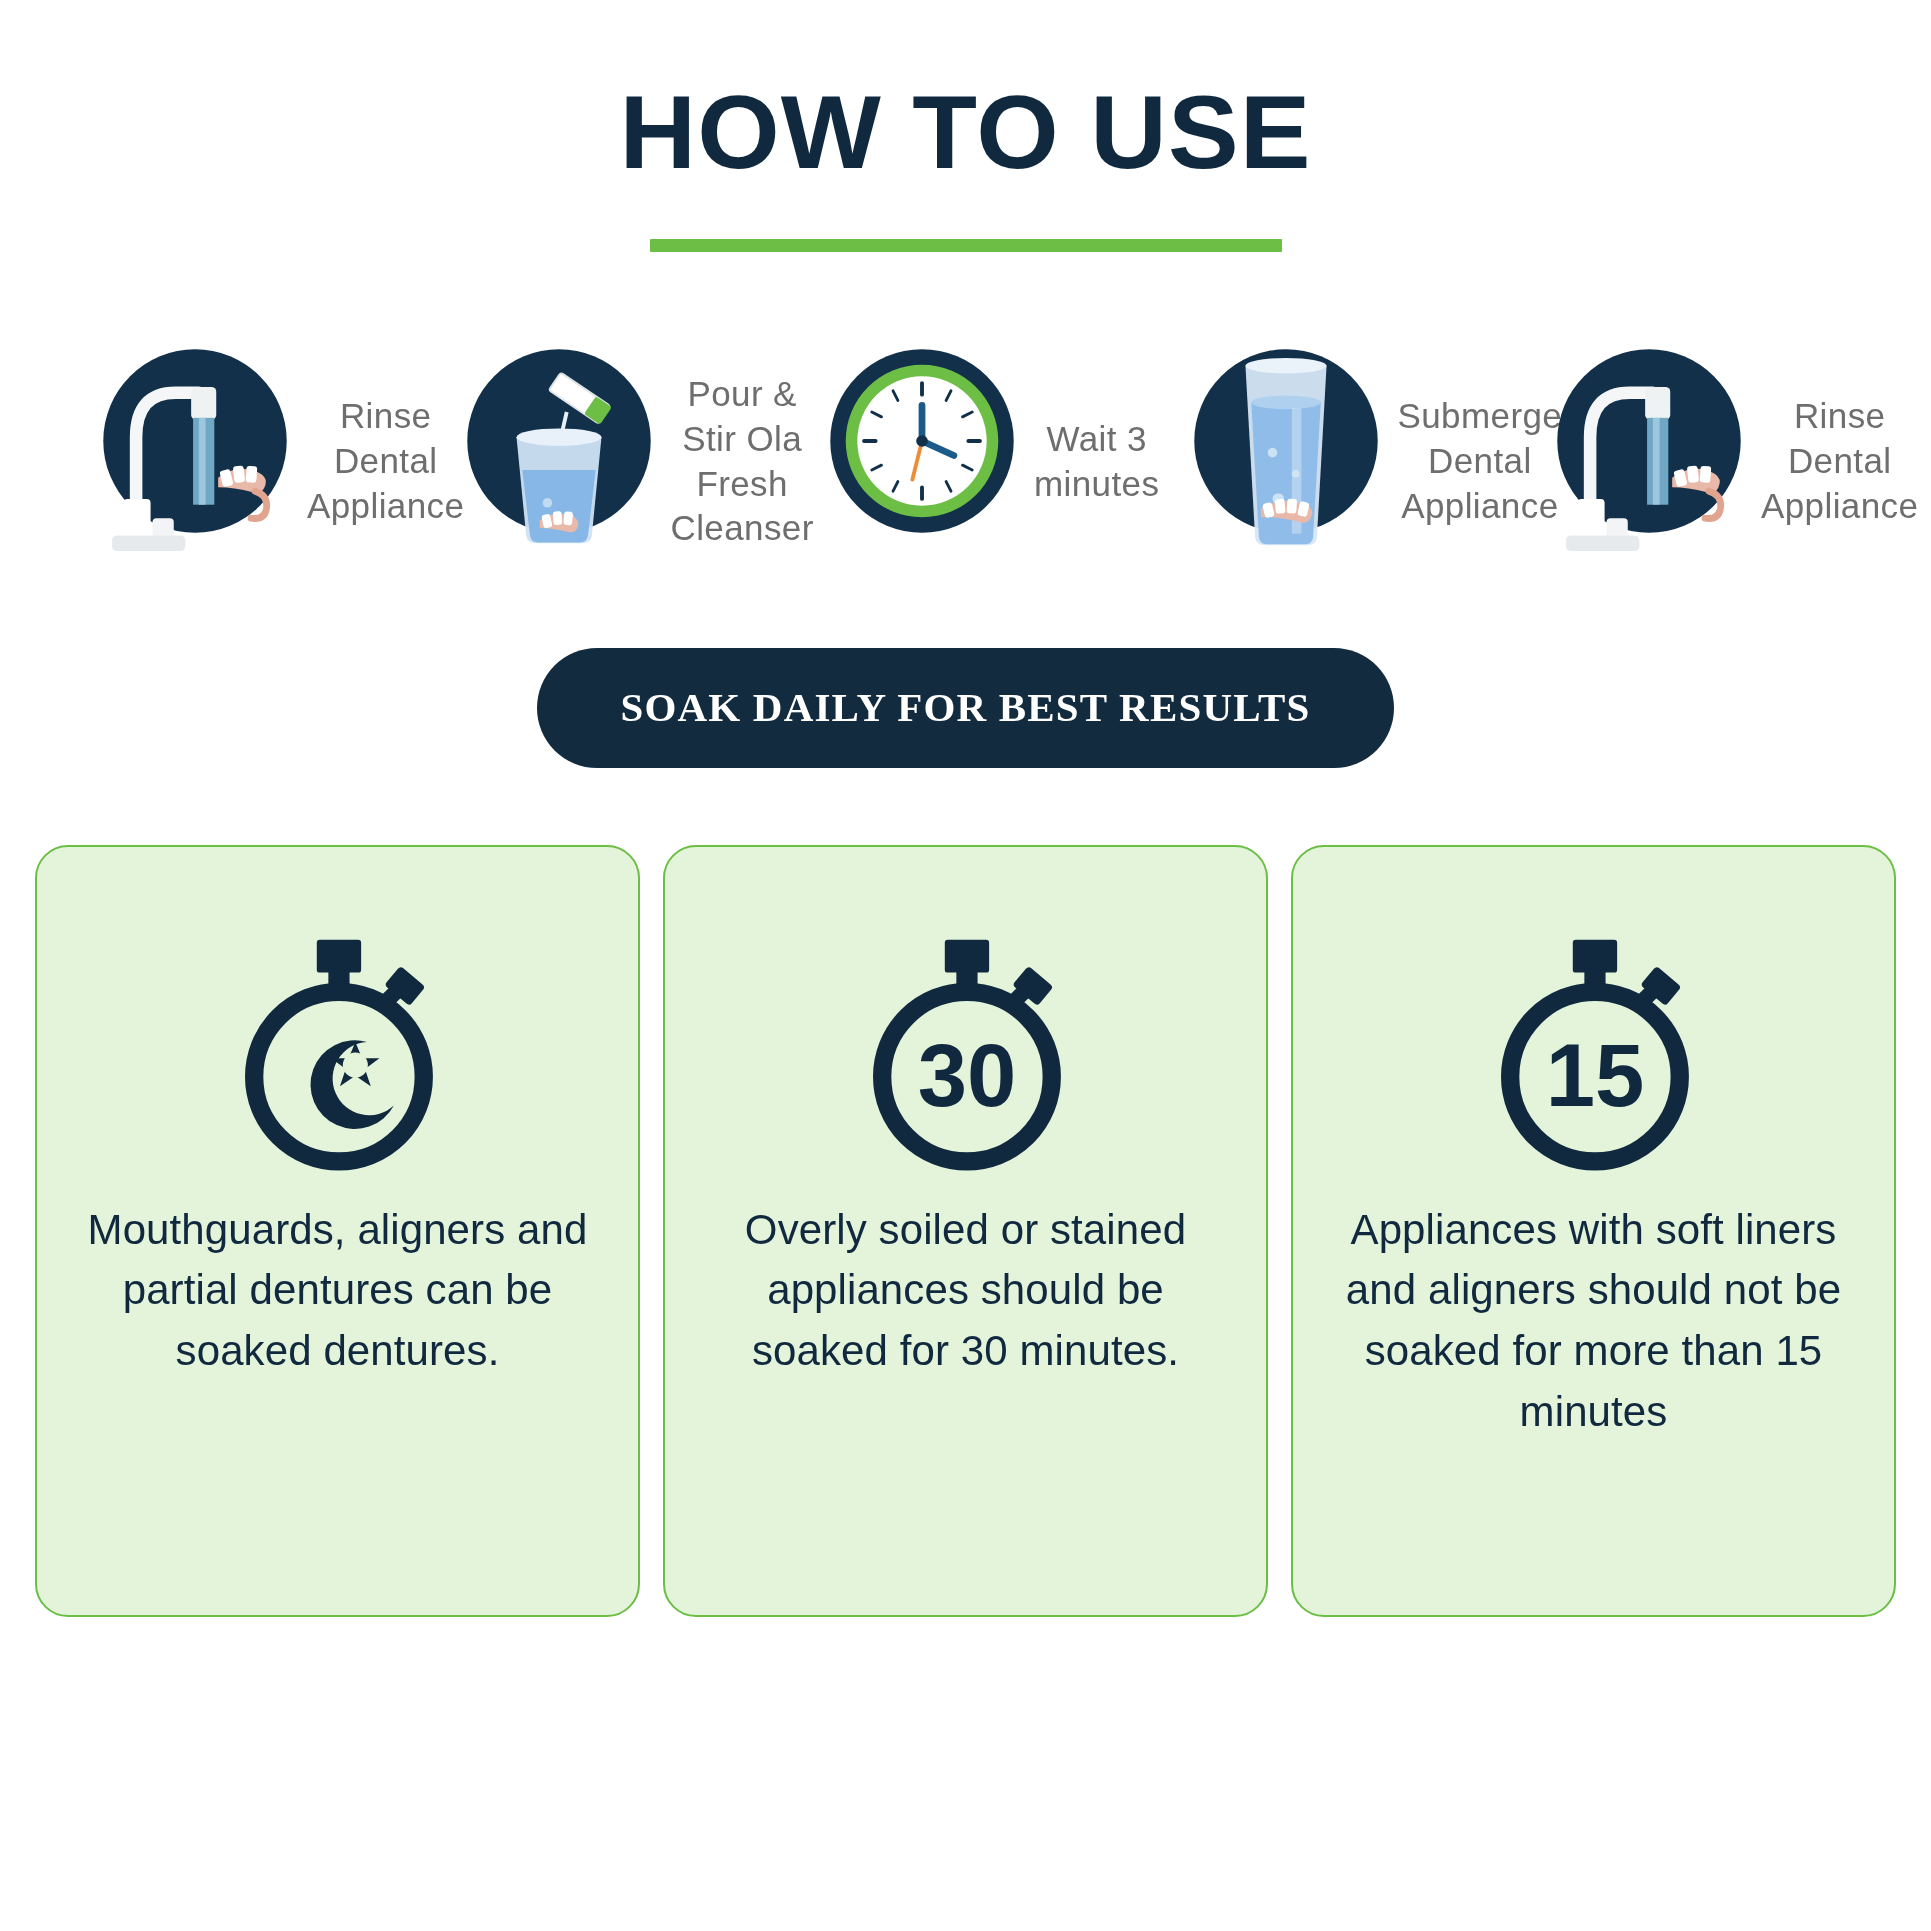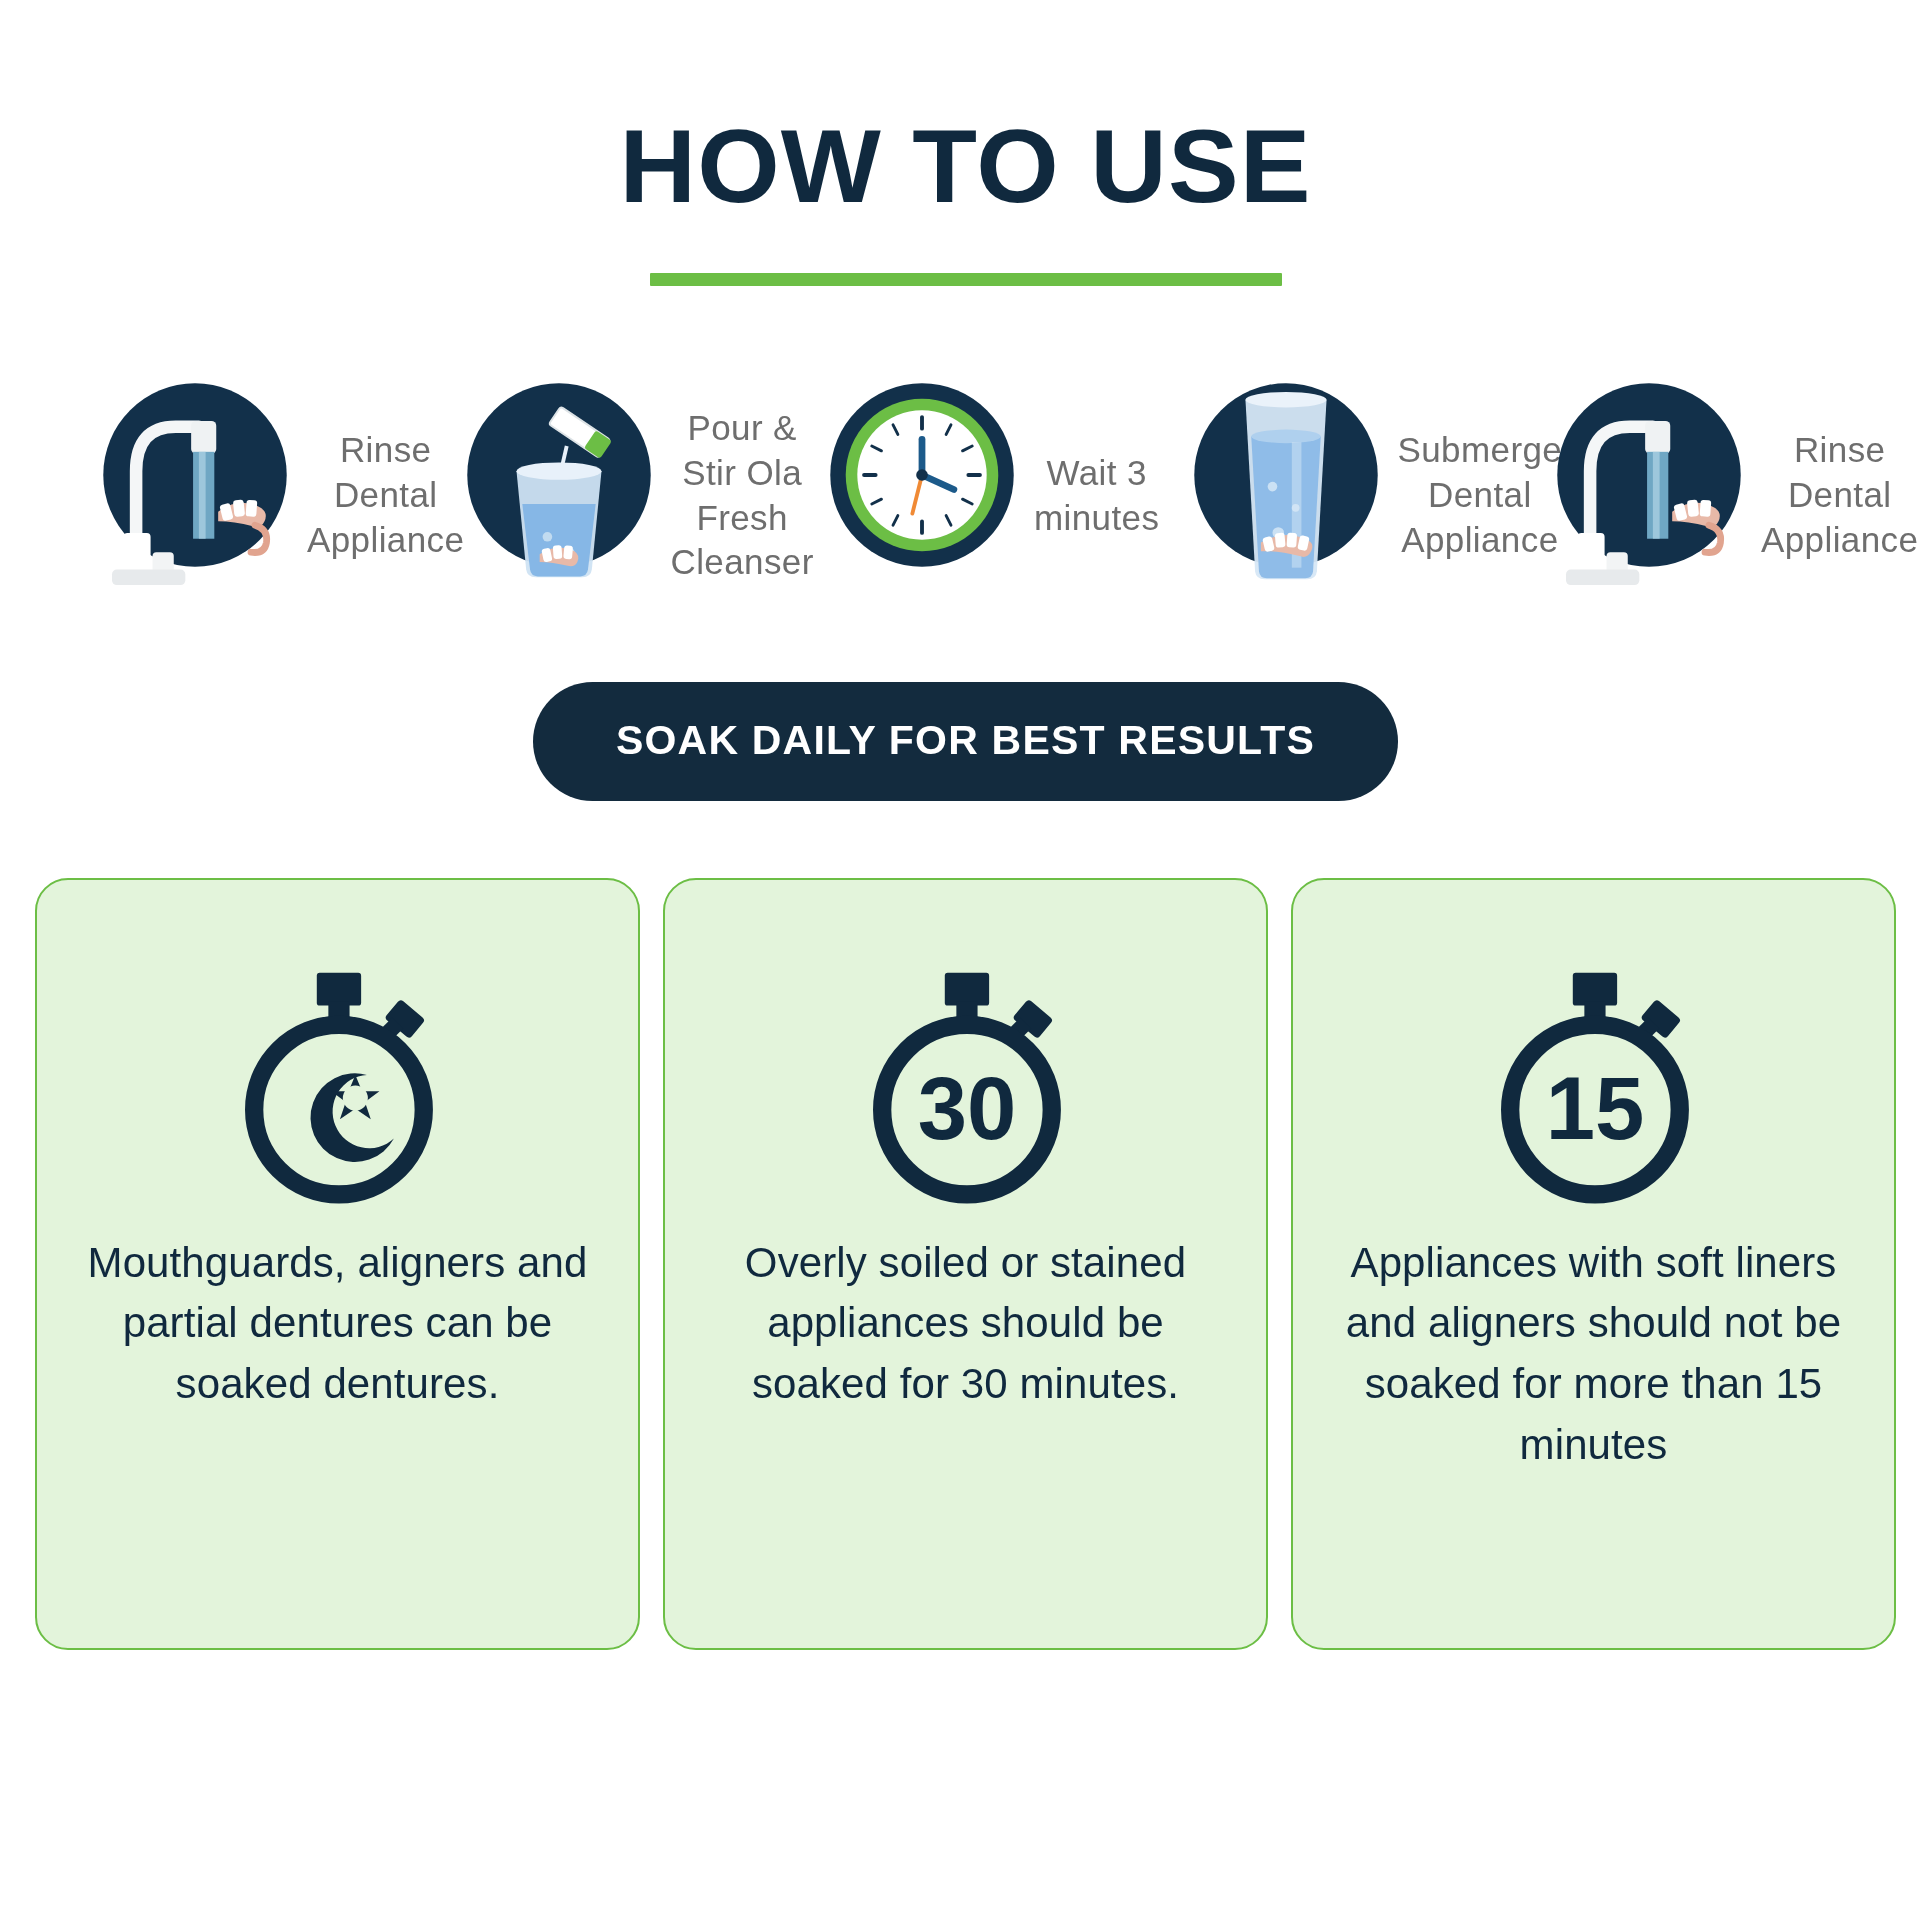--- a/index.html
+++ b/index.html
@@ -15,21 +15,21 @@
   }
   .page {
     position: relative;
     width: 1931px;
     height: 1931px;
     box-sizing: border-box;
   }
 
   
   .title-wrap {
-    padding-top: 114px;
+    padding-top: 80px;
     text-align: center;
   }
   .main-title {
     font-family: "Liberation Sans", sans-serif;
     font-weight: bold;
     font-size: 104px;
     letter-spacing: 1px;
     color: #10293E;
     line-height: 1;
     margin: 0;
@@ -69,20 +69,21 @@
     text-align: center;
     letter-spacing: 0.4px;
     white-space: pre-line;
   }
 
   
   .pill-row {
     margin-top: 95px;
     display: flex;
     justify-content: center;
+    font-family: Liberation Serif, serif;
   }
   .pill {
     background: #132B3E;
     color: #ffffff;
     border-radius: 97px;
     padding: 35px 83px 37px 83px;
     font-size: 41px;
     font-weight: bold;
     letter-spacing: 1.2px;
   }

